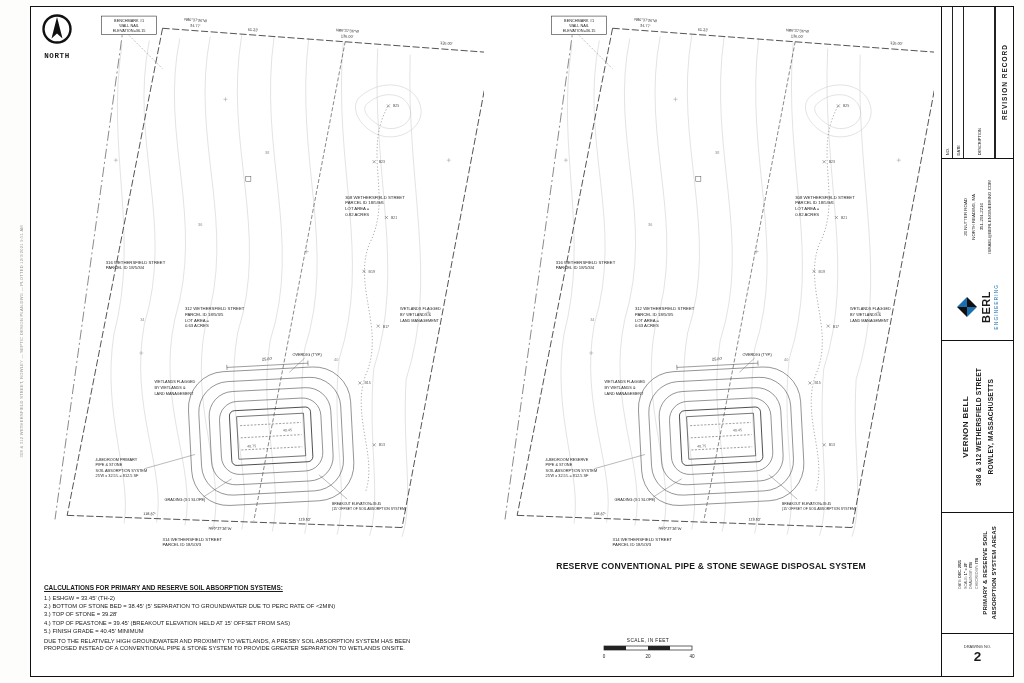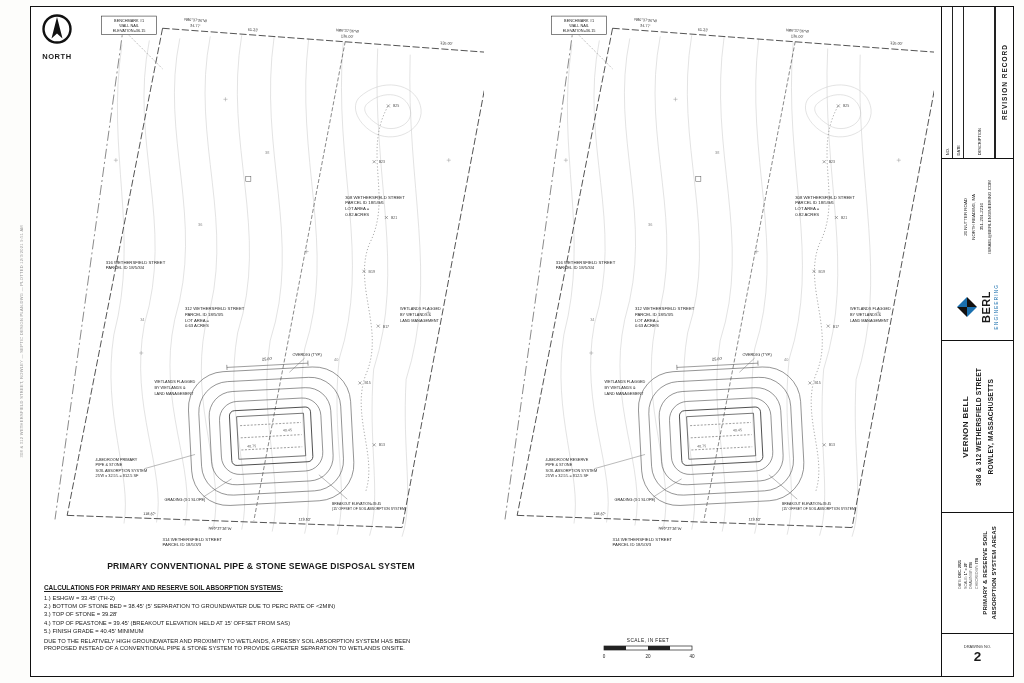--- a/index.html
+++ b/index.html
@@ -10,21 +10,21 @@
            border:1.3px solid #111; background:#ffffff; }
   .vtext { writing-mode:vertical-rl; transform:rotate(180deg); display:inline-block; white-space:nowrap; }
 
   
   .edge-note { position:absolute; left:15px; top:7px; height:669px; width:12px;
                display:flex; align-items:center; justify-content:center; }
   .edge-note span { font-size:4px; color:#999; letter-spacing:.3px; }
 
   
   .north { position:absolute; left:36px; top:12px; width:42px; text-align:center; z-index:4; }
-  .north-label { font-size:7.5px; font-weight:bold; letter-spacing:.6px; margin-top:2px; }
+  .north-label { font-size:7.5px; font-weight:bold; letter-spacing:.6px; margin-top:2px;font-family:Liberation Mono, monospace; }
 
   
   .plans-row { position:absolute; left:36px; top:10px; width:900px; height:572px; display:flex; }
   .panel { width:450px; height:572px; display:flex; flex-direction:column; align-items:center; }
   .plan-svg { width:446px; height:548px; }
   .plan-svg text { font-family:"Liberation Sans", sans-serif; fill:#1f1f1f; font-size:4.2px; }
   .plan-svg text.t38 { font-size:3.8px; }
   .plan-svg text.t36 { font-size:3.4px; }
   .plan-svg text.tc  { font-size:3.8px; fill:#8a8a8a; }
   .plan-svg text.tf  { font-size:3.5px; fill:#555; }
@@ -222,21 +222,20 @@
           <text class="t38" x="52" y="455">SOIL ABSORPTION SYSTEM</text>
           <text class="t38" x="52" y="460.5">25'W x 32.5'L = 812.5 SF</text>
         </g>
         <text class="t38" x="120" y="484">GRADING (3:1 SLOPE)</text>
         <g>
           <text class="t36" x="285" y="488">BREAKOUT ELEVATION=39.45</text>
           <text class="t36" x="285" y="493">(15' OFFSET OF SOIL ABSORPTION SYSTEM)</text>
         </g>
         <text class="t38" x="246" y="341">OVERDIG (TYP.)</text>
       </svg>
-      <div class="panel-title">PRIMARY CONVENTIONAL PIPE &amp; STONE SEWAGE DISPOSAL SYSTEM</div>
     </div>
 
     <div class="panel">
       <svg class="plan-svg" viewBox="0 0 430 540" preserveAspectRatio="xMidYMid meet">
         <g fill="none" stroke="#cccccc" stroke-width="0.55">
           <path d="M105,30 C85,130 130,210 100,310 C85,390 122,455 112,505"></path>
           <path d="M135,28 C115,125 160,205 130,305 C112,388 152,452 140,508"></path>
           <path d="M165,26 C145,128 192,212 160,312 C145,392 180,455 168,510"></path>
           <path d="M196,25 C178,132 224,218 192,318 C178,398 208,460 196,512"></path>
           <path d="M228,26 C212,138 256,226 224,326 C212,404 238,464 226,514"></path>
@@ -360,20 +359,21 @@
           <text class="t38" x="52" y="455">SOIL ABSORPTION SYSTEM</text>
           <text class="t38" x="52" y="460.5">25'W x 32.5'L = 812.5 SF</text>
         </g>
         <text class="t38" x="120" y="484">GRADING (3:1 SLOPE)</text>
         <g>
           <text class="t36" x="285" y="488">BREAKOUT ELEVATION=39.45</text>
           <text class="t36" x="285" y="493">(15' OFFSET OF SOIL ABSORPTION SYSTEM)</text>
         </g>
         <text class="t38" x="246" y="341">OVERDIG (TYP.)</text>
       </svg>
+      <div class="panel-title">RESERVE CONVENTIONAL PIPE &amp; STONE SEWAGE DISPOSAL SYSTEM</div>
     </div>
   </div>
 
   <div class="notes">
     <div class="notes-heading">CALCULATIONS FOR PRIMARY AND RESERVE SOIL ABSORPTION SYSTEMS:</div>
     <div class="notes-item">1.) ESHGW = 33.45' (TH-2)</div>
     <div class="notes-item">2.) BOTTOM OF STONE BED = 38.45' (5' SEPARATION TO GROUNDWATER DUE TO PERC RATE OF &lt;2MIN)</div>
     <div class="notes-item">3.) TOP OF STONE = 39.28'</div>
     <div class="notes-item">4.) TOP OF PEASTONE = 39.45' (BREAKOUT ELEVATION HELD AT 15' OFFSET FROM SAS)</div>
     <div class="notes-item">5.) FINISH GRADE = 40.45' MINIMUM</div>

